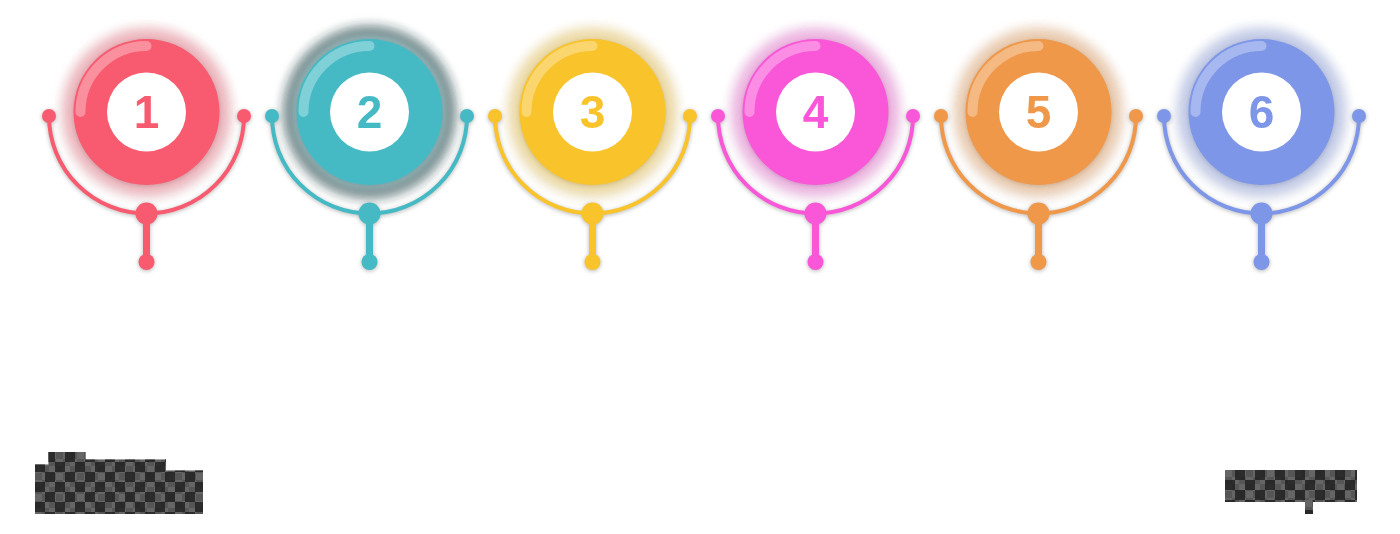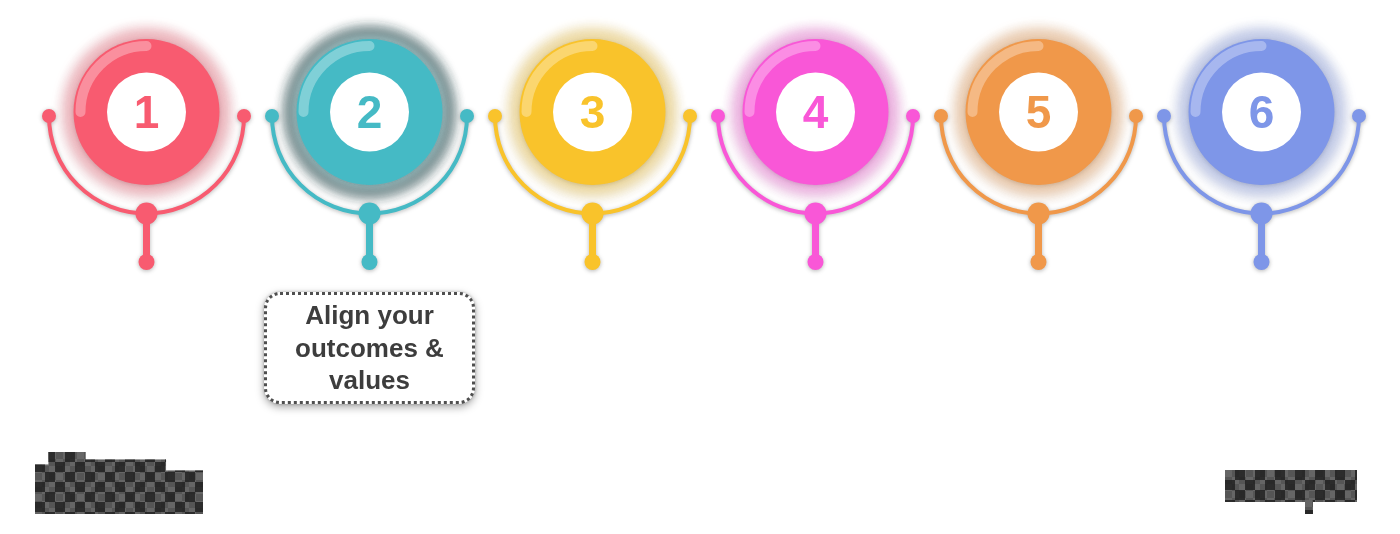--- a/index.html
+++ b/index.html
@@ -90,23 +90,20 @@
       <circle class="dot" cx="14" cy="116" r="7"></circle>
       <circle class="dot" cx="209" cy="116" r="7"></circle>
       <line class="stem" x1="111.5" y1="213" x2="111.5" y2="262"></line>
       <circle class="dot" cx="111.5" cy="213.5" r="11"></circle>
       <circle class="dot" cx="111.5" cy="262" r="8"></circle>
       <circle class="body" cx="111.5" cy="112" r="73"></circle>
       <circle class="highlight" cx="111.5" cy="112" r="66" pathLength="100"></circle>
       <circle class="inner" cx="111.5" cy="112" r="39.5"></circle>
       <text class="num" x="111.5" y="112">2</text>
     </svg>
-    <div class="box">
-      <span class="label">Align your outcomes &amp; values</span>
-    </div>
   </div>
 
   <div class="step" style="--c: #F9C32B;">
     <svg class="cradle" viewBox="0 0 223 278">
       <circle class="glow" cx="111.5" cy="112" r="84" filter="url(#softBlur)"></circle>
       <circle class="dark-halo" cx="111.5" cy="112" r="80" filter="url(#softBlur)"></circle>
       <path class="arc" d="M 14 116 A 97.5 97.5 0 0 0 209 116"></path>
       <circle class="dot" cx="14" cy="116" r="7"></circle>
       <circle class="dot" cx="209" cy="116" r="7"></circle>
       <line class="stem" x1="111.5" y1="213" x2="111.5" y2="262"></line>

